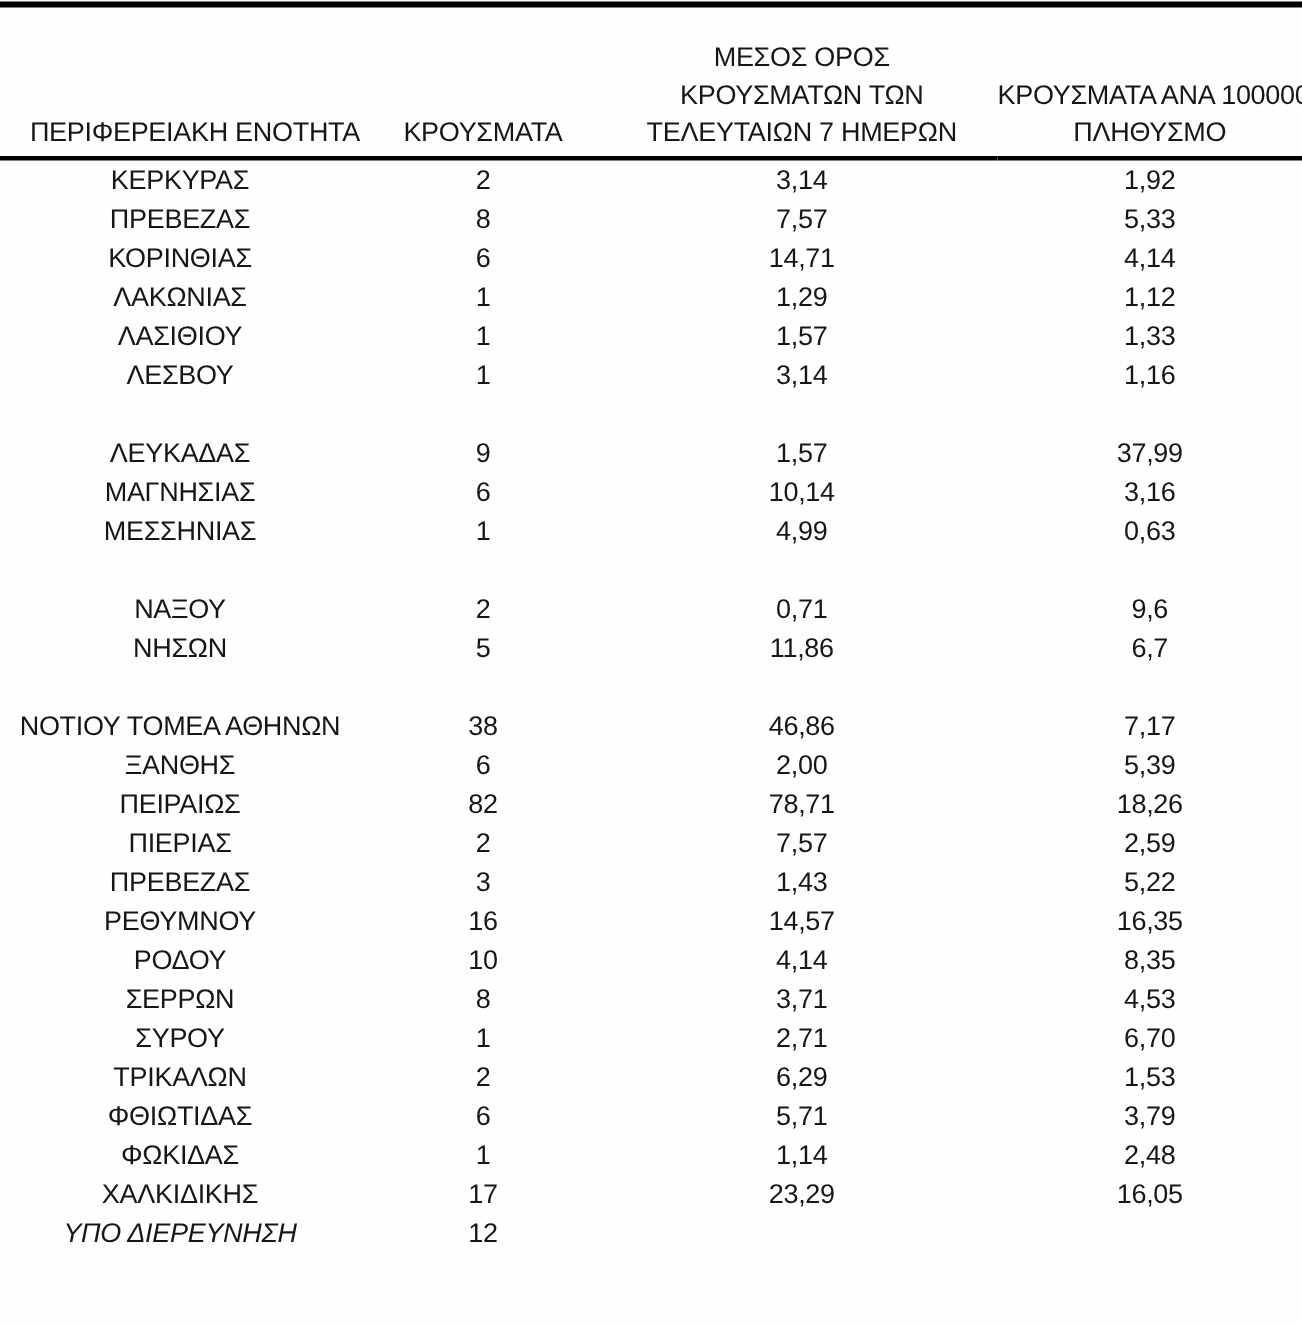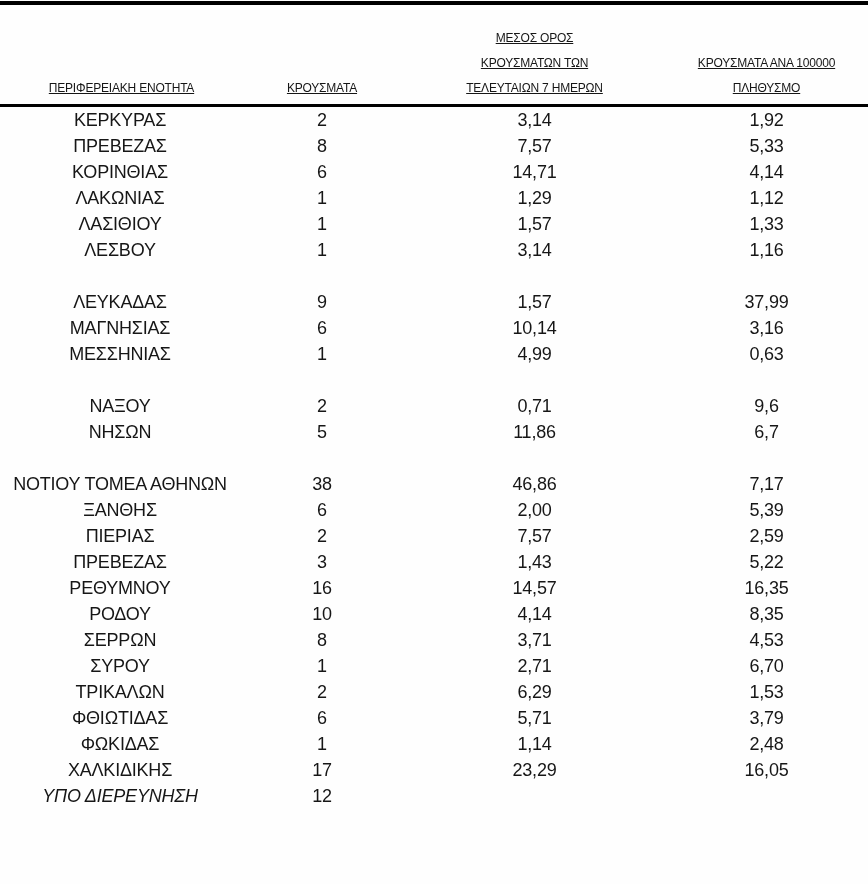--- a/index.html
+++ b/index.html
@@ -29,29 +29,28 @@
   }
   col.c-region  { width: 240px; }
   col.c-cases   { width: 164px; }
   col.c-avg7    { width: 261px; }
   col.c-per100k { width: 203px; }
 
   thead th {
     height: 96px;
     vertical-align: bottom;
     font-weight: normal;
-    font-size: 12px;
+    font-size: 18px;
     letter-spacing: -0.2px;
     padding: 0 0 3px 0;
     border-bottom: 3px solid #000000;
     text-align: center;
-    text-decoration: underline;
   }
   thead th.left {
-    text-align: center;
+    text-align: right;
     padding-left: 3px;
   }
   .hline {
     line-height: 25px;
     white-space: nowrap;
   }
   tbody td {
     height: 26px;
     padding: 0;
     font-size: 18px;
@@ -181,20 +180,26 @@
           <td>46,86</td>
           <td>7,17</td>
         </tr>
         <tr>
           <td>ΞΑΝΘΗΣ</td>
           <td>6</td>
           <td>2,00</td>
           <td>5,39</td>
         </tr>
         <tr>
+          <td>ΠΕΙΡΑΙΩΣ</td>
+          <td>82</td>
+          <td>78,71</td>
+          <td>18,26</td>
+        </tr>
+        <tr>
           <td>ΠΙΕΡΙΑΣ</td>
           <td>2</td>
           <td>7,57</td>
           <td>2,59</td>
         </tr>
         <tr>
           <td>ΠΡΕΒΕΖΑΣ</td>
           <td>3</td>
           <td>1,43</td>
           <td>5,22</td>

